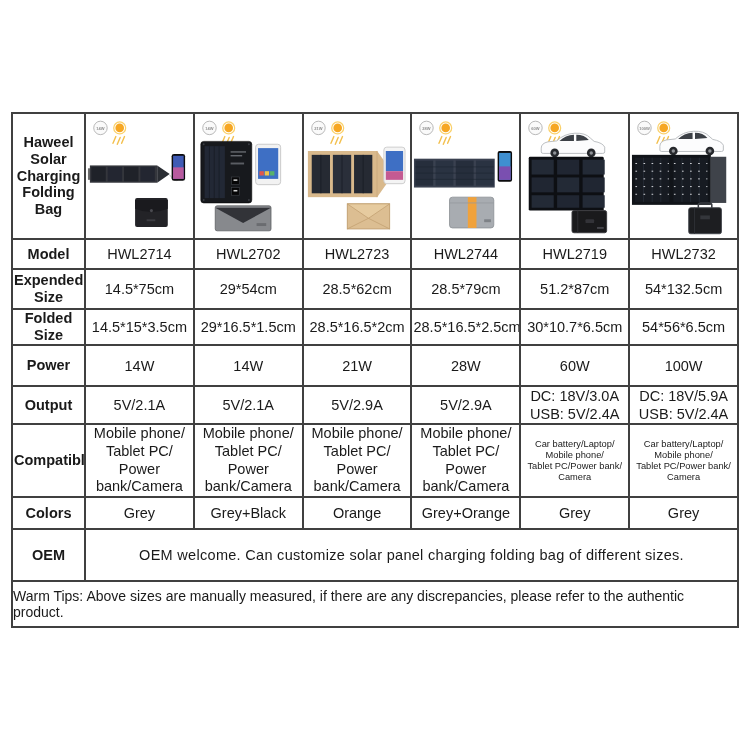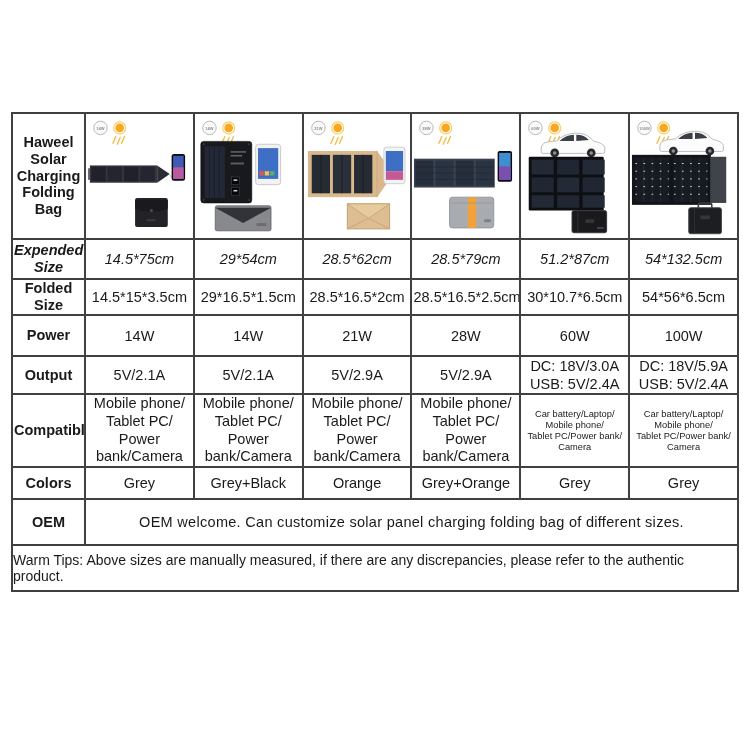--- a/index.html
+++ b/index.html
@@ -7,27 +7,27 @@
   .sheet { position:relative; width:750px; height:750px; overflow:hidden; }
   .spec-wrap { position:absolute; left:11px; top:112px; width:728px; }
 
   table.spec { width:100%; border-collapse:collapse; table-layout:fixed;border-radius:21px; }
   table.spec td { border:2px solid #404040; text-align:center; vertical-align:middle;
                   font-size:14.5px; padding:0 1px; overflow:hidden; }
   td.label { text-align:left; font-weight:bold; font-size:13px; padding:2px 1px 2px 3px; line-height:1.15; }
   .pre { white-space:pre-line; }
   tr.r-imgs  { height:126px; }
   tr.r-model { height:30px; }
-  tr.r-exp   { height:40px;font-style:italic; }
+  tr.r-exp   { height:40px; }
   tr.r-fold  { height:36px;margin-top:12px; }
   tr.r-pow   { height:41px; }
   tr.r-out   { height:38px; }
   tr.r-comp  { height:42px; }
   tr.r-col   { height:32px; }
-  tr.r-oem   { height:46px; }
+  tr.r-oem   { height:52px; }
   td.compat { font-size:10.5px; text-align:left; padding:2px 2px; line-height:1.22; white-space:pre-line; }
   td.compat.small { font-size:9.3px; line-height:1.18; }
   td.out2 { font-size:14px; line-height:1.25; }
   td.oemcell { font-size:15px; letter-spacing:0.3px; }
   td.imgcell { padding:0; background:#fff; }
   td.imgcell svg { display:block; width:100%; height:124px; }
 
   .tips { margin-top:-2px; width:728px; height:48px; border:2px solid #404040;
           box-sizing:border-box; display:flex; align-items:center; justify-content:center;
           font-size:14px; background:#fff; }
@@ -269,20 +269,29 @@
             <g>
               <path d="M70 97 V93 Q70 91 72.5 91 H81 Q84 91 84 93 V97" fill="none" stroke="#3a3d43" stroke-width="1.6"></path>
               <rect x="60" y="96" width="34" height="27" rx="2" fill="#1d1e21" stroke="#44474d" stroke-width="1"></rect>
               <rect x="72" y="104" width="10" height="4" fill="#34363b"></rect>
               <line x1="66" y1="96" x2="66" y2="123" stroke="#2e3035" stroke-width="1"></line>
             </g>
           </svg>
         </td>
       </tr>
 
+      <tr class="r-model">
+        <td class="label">Model</td>
+        <td>HWL2714</td>
+        <td>HWL2702</td>
+        <td>HWL2723</td>
+        <td>HWL2744</td>
+        <td>HWL2719</td>
+        <td>HWL2732</td>
+      </tr>
 
       <tr class="r-exp">
         <td class="label">Expended Size</td>
         <td>14.5*75cm</td>
         <td>29*54cm</td>
         <td>28.5*62cm</td>
         <td>28.5*79cm</td>
         <td>51.2*87cm</td>
         <td>54*132.5cm</td>
       </tr>

